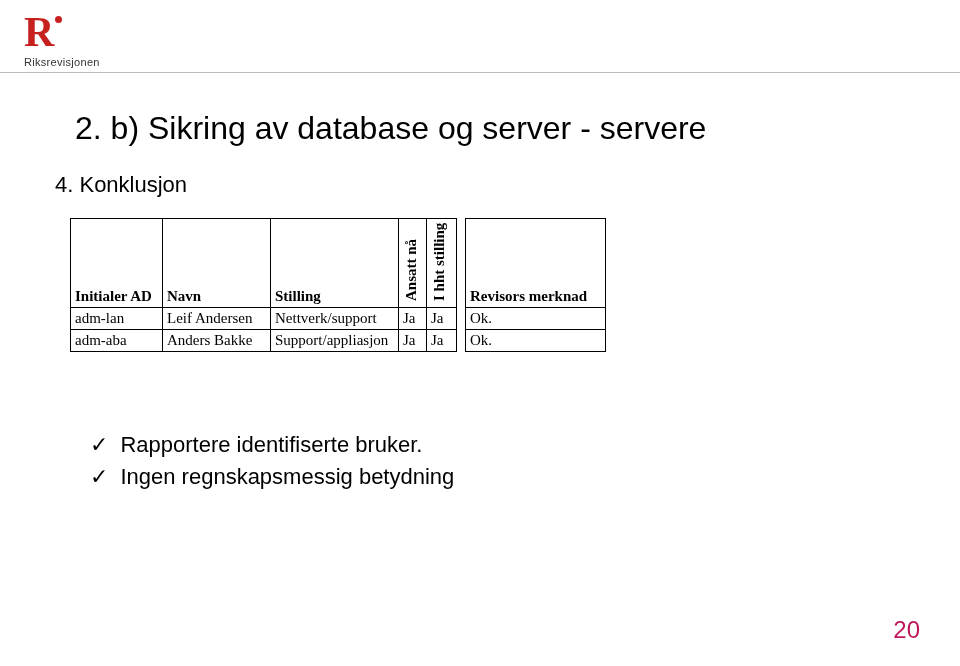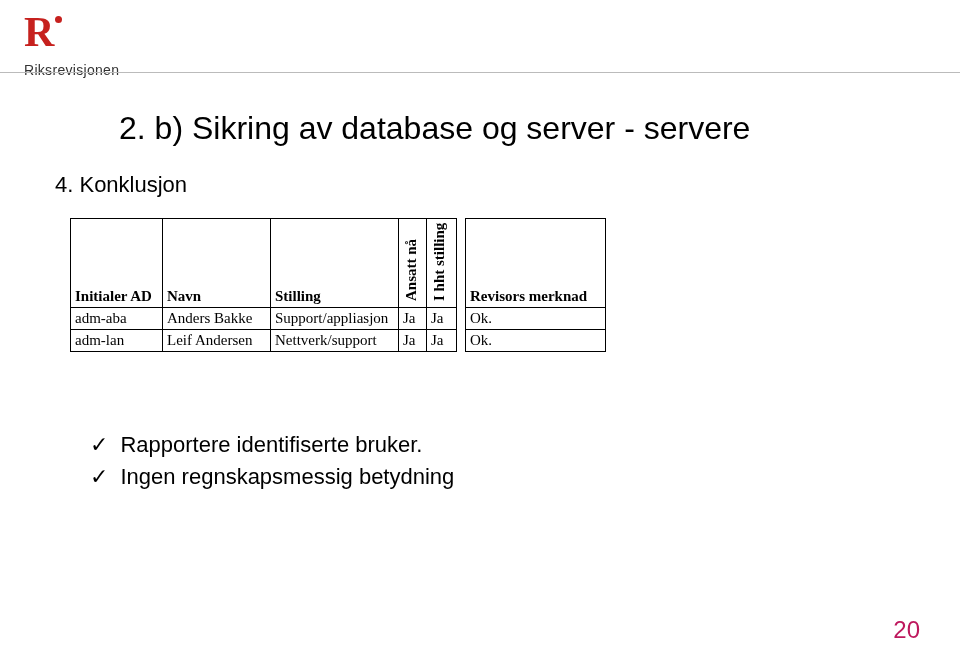--- a/index.html
+++ b/index.html
@@ -38,23 +38,23 @@
   .logo-dot {
     width: 7px; height: 7px;
     background: #c6211e;
     border-radius: 50%;
     display: inline-block;
     margin-left: 1px;
     margin-bottom: 26px;
     vertical-align: top;
   }
   .logo-text {
-    font-size: 14px;
+    font-size: 11px;
     color: #333;
-    margin-top: 12px;
+    margin-top: 6px;
     letter-spacing: 0.3px;
   }
   .office-text {
     font-family: Georgia, 'Times New Roman', serif;
     font-style: italic;
     font-size: 14px;
     color: #555;
     margin-top: 20px;
   }
   .hr {
@@ -64,21 +64,20 @@
     height: 1px;
     background: #bbb;
   }
 
   .title {
     position: absolute;
     top: 110px;
     left: 75px;
     font-size: 32px;
     color: #000;
-    margin-left: 44px;
   }
   .subhead {
     position: absolute;
     top: 172px;
     left: 55px;
     font-size: 22px;
   }
 
   .table-wrap {
     position: absolute;
@@ -191,32 +190,32 @@
       <th>Navn</th>
       <th>Stilling</th>
       <th class="rot-cell"><span class="vrot">Ansatt nå</span></th>
       <th class="rot-cell"><span class="vrot">I hht stilling</span></th>
       <td class="spacer-col"></td>
       <th>Revisors merknad</th>
     </tr>
     </tbody>
       <tbody id="audit-body">
         <tr>
-          <td>adm-aba</td>
-          <td>Anders Bakke</td>
-          <td>Support/appliasjon</td>
+          <td>adm-lan</td>
+          <td>Leif Andersen</td>
+          <td>Nettverk/support</td>
           <td>Ja</td>
           <td>Ja</td>
           <td class="spacer-col"></td>
           <td style="white-space: pre-line;">Ok.</td>
         </tr>
         <tr>
-          <td>adm-lan</td>
-          <td>Leif Andersen</td>
-          <td>Nettverk/support</td>
+          <td>adm-aba</td>
+          <td>Anders Bakke</td>
+          <td>Support/appliasjon</td>
           <td>Ja</td>
           <td>Ja</td>
           <td class="spacer-col"></td>
           <td style="white-space: pre-line;">Ok.</td>
         </tr>
       </tbody>
   </table>
 </div>
 
 <div class="bullets">

